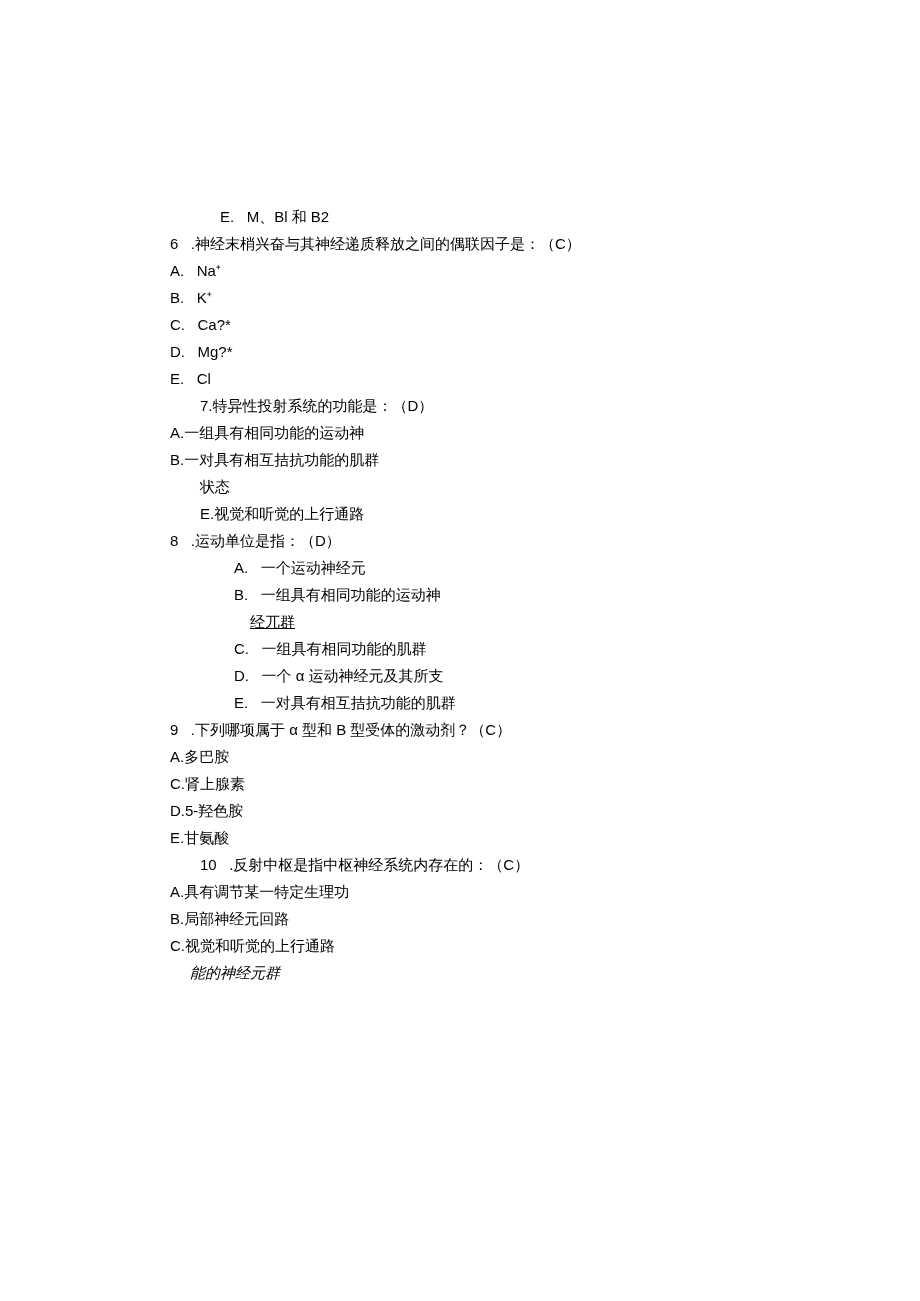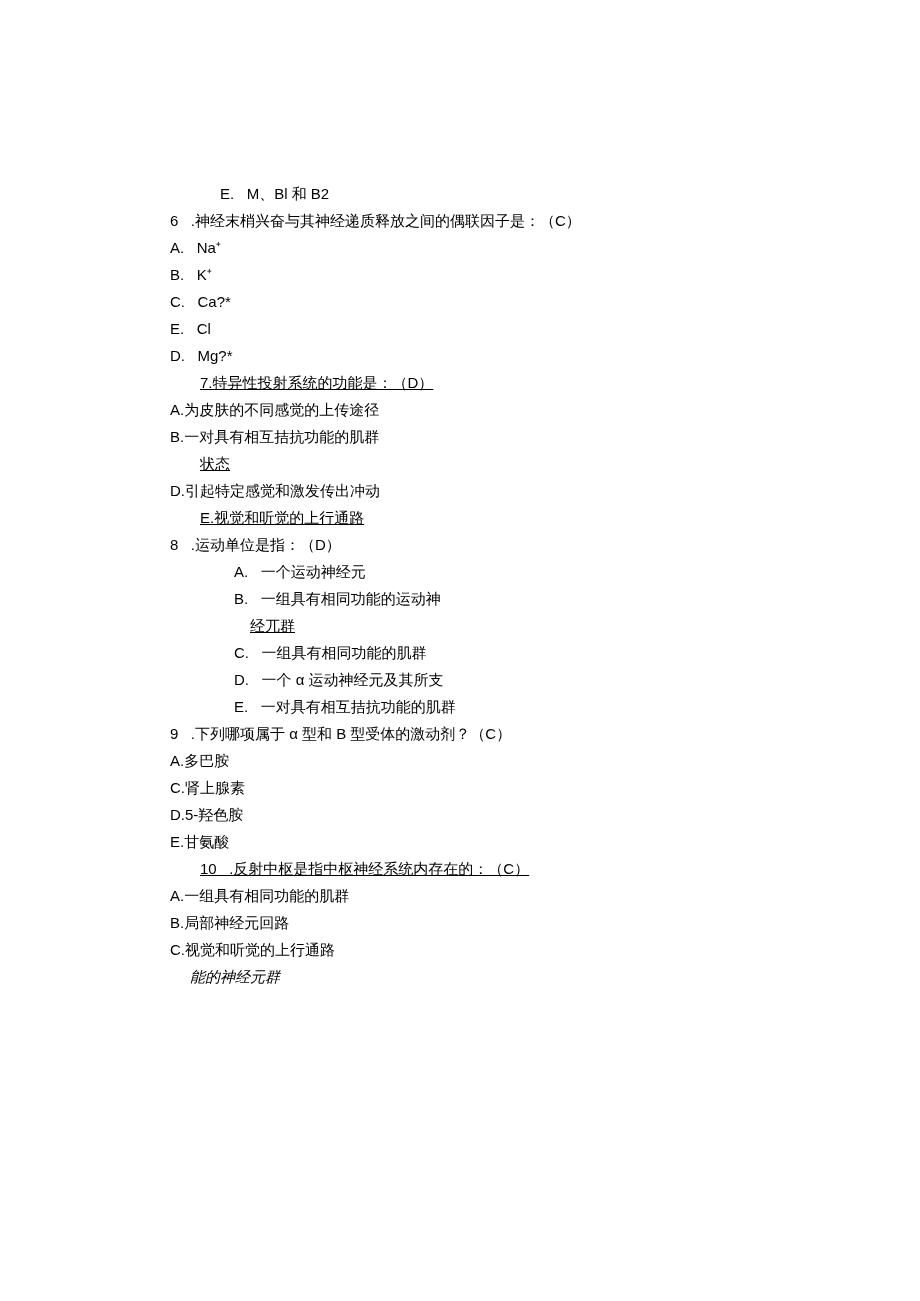--- a/index.html
+++ b/index.html
@@ -7,58 +7,58 @@
     padding: 0;
     background: #ffffff;
     font-family: "Microsoft YaHei", "SimSun", Arial, sans-serif;
     font-size: 15px;
     color: #000000;
     line-height: 1.8;
     width: 920px;
   }
   .page {
     padding: 180px 130px 200px 170px;
+    margin-top: 23px;
   }
   .line {
     display: block;
     white-space: pre-wrap;
   }
   .indent1 { padding-left: 50px; }
-  .indent2 { padding-left: 30px; text-decoration: underline; }
+  .indent2 { padding-left: 30px; }
   .indent3 { padding-left: 64px; }
   .indent4 { padding-left: 80px; text-decoration: underline; }
   .indent5 { padding-left: 20px; font-style: italic; }
 </style>
 </head>
 <body>
 
 <div class="page">
   <span class="line indent1">E.   M、Bl 和 B2</span>
   <span class="line">6   .神经末梢兴奋与其神经递质释放之间的偶联因子是：（C）</span>
   <span class="line">A.   Na⁺</span>
   <span class="line">B.   K⁺</span>
   <span class="line">C.   Ca?*</span>
+  <span class="line">D.   Mg?*</span>
   <span class="line">E.   Cl</span>
-  <span class="line">D.   Mg?*</span>
   <span class="line indent2">7.特异性投射系统的功能是：（D）</span>
-  <span class="line">A.为皮肤的不同感觉的上传途径</span>
+  <span class="line">A.一组具有相同功能的运动神</span>
   <span class="line">B.一对具有相互拮抗功能的肌群</span>
   <span class="line indent2">状态</span>
-  <span class="line">D.引起特定感觉和激发传出冲动</span>
   <span class="line indent2">E.视觉和听觉的上行通路</span>
   <span class="line">8   .运动单位是指：（D）</span>
   <span class="line indent3">A.   一个运动神经元</span>
   <span class="line indent3">B.   一组具有相同功能的运动神</span>
   <span class="line indent4">经兀群</span>
   <span class="line indent3">C.   一组具有相同功能的肌群</span>
   <span class="line indent3">D.   一个 α 运动神经元及其所支</span>
   <span class="line indent3">E.   一对具有相互拮抗功能的肌群</span>
   <span class="line">9   .下列哪项属于 α 型和 B 型受体的激动剂？（C）</span>
   <span class="line">A.多巴胺</span>
   <span class="line">C.肾上腺素</span>
   <span class="line">D.5-羟色胺</span>
   <span class="line">E.甘氨酸</span>
   <span class="line indent2">10   .反射中枢是指中枢神经系统内存在的：（C）</span>
-  <span class="line">A.一组具有相同功能的肌群</span>
+  <span class="line">A.具有调节某一特定生理功</span>
   <span class="line">B.局部神经元回路</span>
   <span class="line">C.视觉和听觉的上行通路</span>
   <span class="line indent5">能的神经元群</span>
 </div>
 
 </body></html>

